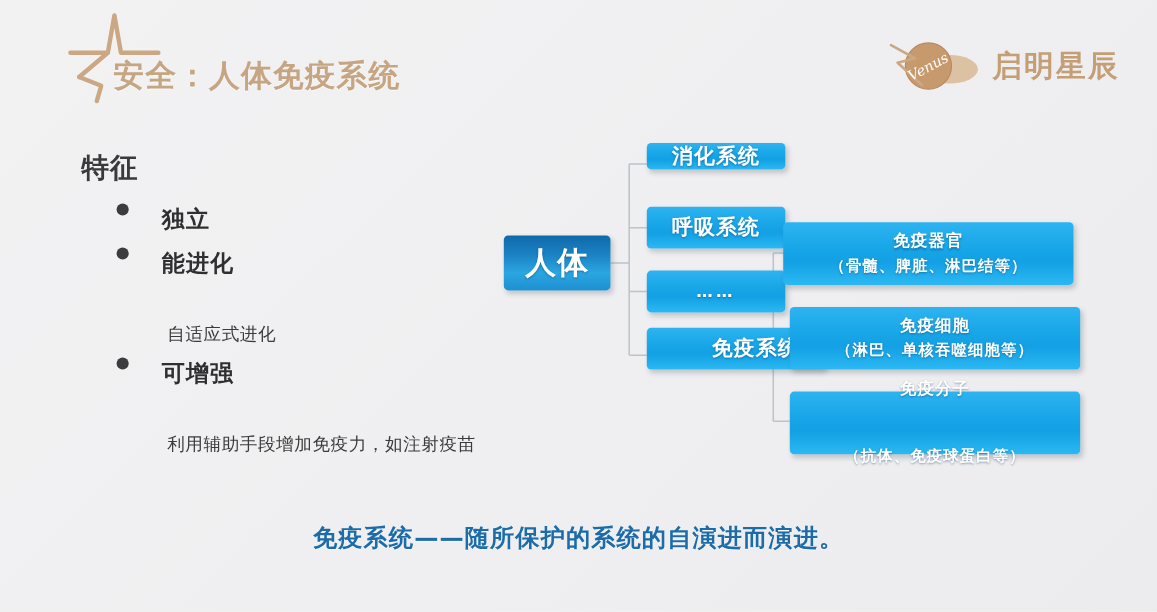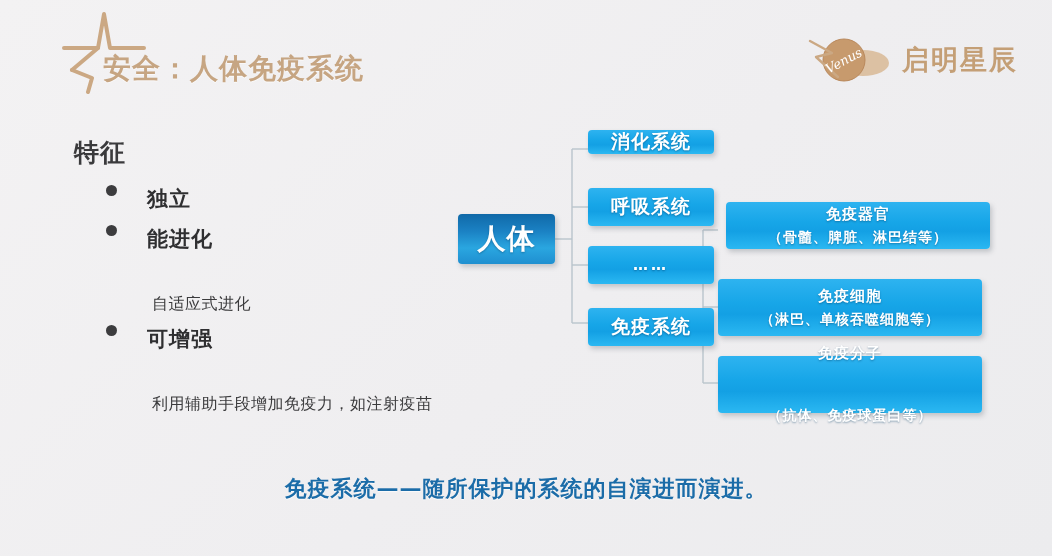--- a/index.html
+++ b/index.html
@@ -255,25 +255,25 @@
 
     <div class="node level1" style="left:148px; top:12px; width:126px; height:24px;">
       <span>消化系统</span>
     </div>
     <div class="node level1" style="left:148px; top:70px; width:126px; height:38px;">
       <span>呼吸系统</span>
     </div>
     <div class="node level1" style="left:148px; top:128px; width:126px; height:38px;">
       <span class="dots">……</span>
     </div>
-    <div class="node level1" style="left:148px; top:190px; width:126px; height:38px;">
+    <div class="node level1" style="left:148px; top:180px; width:126px; height:38px;padding-left:36px;">
       <span>免疫系统</span>
     </div>
 
-    <div class="node level2" style="left:286px; top:84px; width:264px; height:47px;">
+    <div class="node level2" style="left:272px; top:84px; width:264px; height:57px;">
       <span>免疫器官</span>
       <span class="node-line2">（骨髓、脾脏、淋巴结等）</span>
     </div>
     <div class="node level2" style="left:278px; top:161px; width:264px; height:57px;">
       <span>免疫细胞</span>
       <span class="node-line2">（淋巴、单核吞噬细胞等）</span>
     </div>
     <div class="node level2" style="left:278px; top:238px; width:264px; height:57px;gap:39px;">
       <span>免疫分子</span>
       <span class="node-line2">（抗体、免疫球蛋白等）</span>

